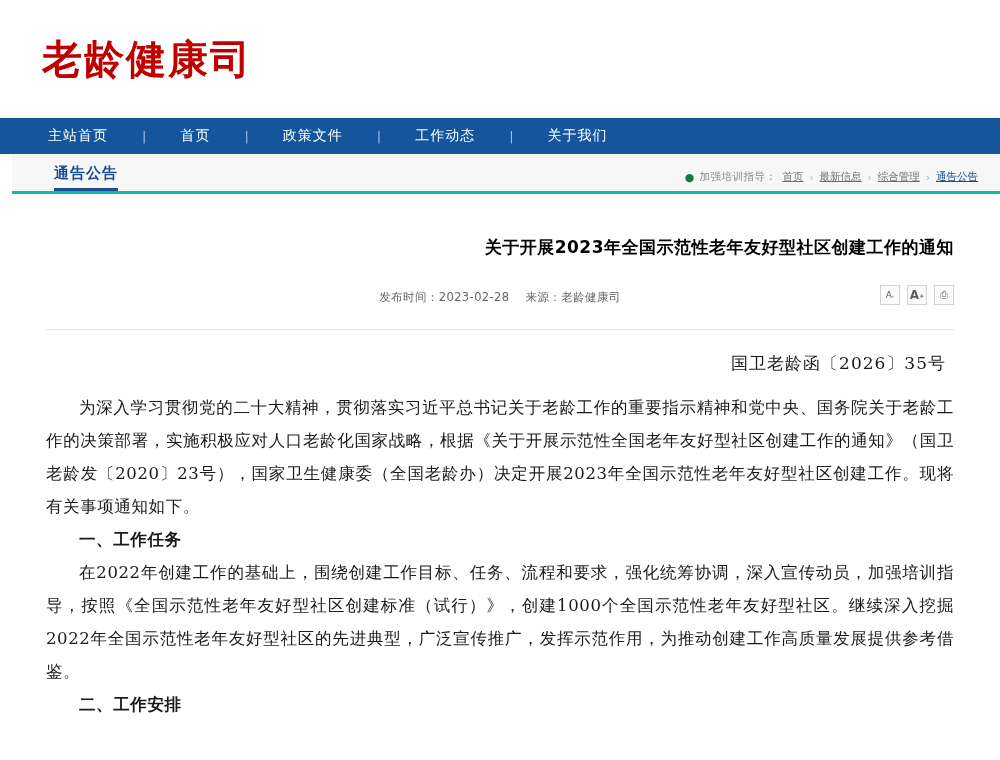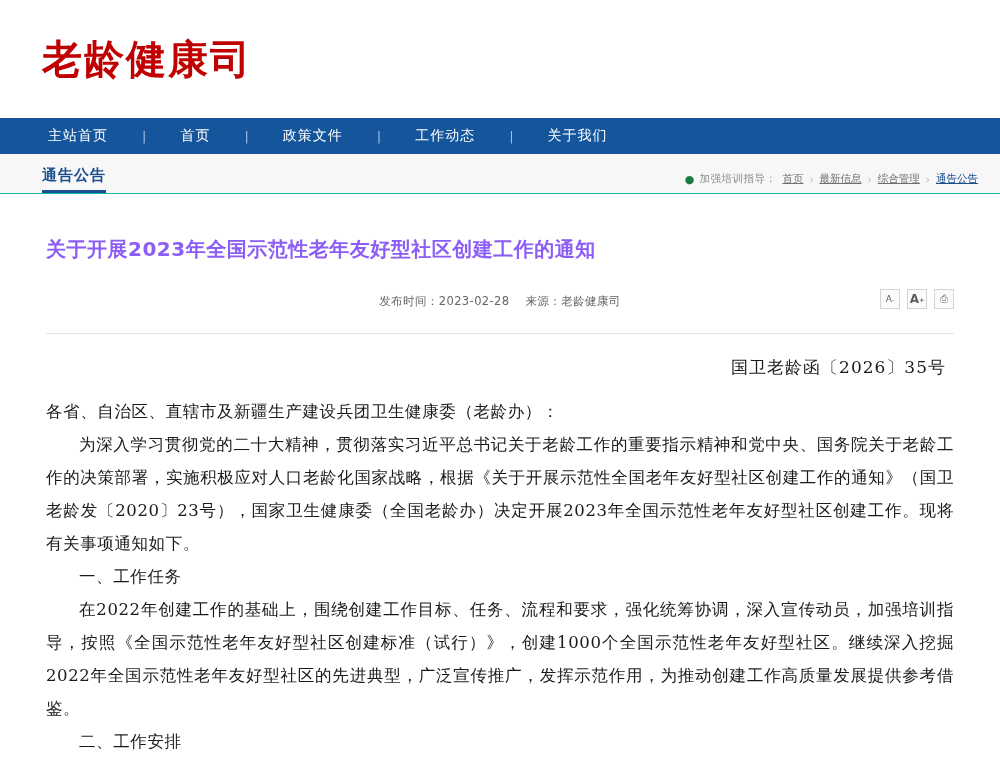--- a/index.html
+++ b/index.html
@@ -50,25 +50,26 @@
     color: #9fc0e2;
     font-size: 13px;
     padding: 0 30px;
     font-family: "DejaVu Sans", sans-serif;
   }
 
   
   .section-row {
     height: 40px;
     background: #f7f7f7;
-    border-bottom: 1px solid #14b8a6;
+    border-bottom: 3px solid #14b8a6;
     display: flex;
     align-items: flex-end;
     justify-content: space-between;
     padding: 0 22px 0 42px;
+    margin-left: 12px;
   }
   .section-title {
     font-family: "DejaVu Sans", sans-serif;
     font-size: 15px;
     font-weight: bold;
     color: #1b4f8f;
     border-bottom: 3px solid #1b4f8f;
     padding-bottom: 5px;
     letter-spacing: 1px;
   }
@@ -85,24 +86,24 @@
   .bc-link { color: #6f6f6f; text-decoration: underline; cursor: pointer; }
   .bc-arrow { color: #b5b5b5; margin: 0 6px; }
   .bc-current { color: #1b4f8f; text-decoration: underline; cursor: pointer; }
 
   
   .article {
     padding: 0 46px;
     background: #fff;
   }
   .art-title {
-    text-align: left;
-    color: #8b5cf6;
-    font-family: "DejaVu Sans", sans-serif;
-    font-size: 20px;
+    text-align: right;
+    color: #000000;
+    font-family: "DejaVu Sans", sans-serif;
+    font-size: 17px;
     font-weight: bold;
     letter-spacing: 0.5px;
     padding-top: 42px;
   }
   .art-meta-row {
     position: relative;
     display: flex;
     justify-content: center;
     align-items: center;
     margin-top: 26px;
@@ -154,21 +155,21 @@
     font-family: "DejaVu Serif", serif;
     font-size: 16.5px;
     line-height: 33px;
     color: #1a1a1a;
     letter-spacing: 0.6px;
     text-align: justify;
     padding-top: 16px;
   }
   .doc-body p { margin: 0; }
   .indent2 { text-indent: 2em; }
-  .heading-p { text-indent: 2em; font-weight: normal; }
+  .heading-p { text-indent: 2em; font-weight: bold; }
 </style>
 </head>
 <body>
 
 <div class="page">
 
   <div class="site-header">
     <div class="site-logo">老龄健康司</div>
   </div>
 
@@ -219,21 +220,20 @@
           <span>⎙</span>
         </div>
       </div>
     </div>
 
     <div class="divider"></div>
 
     <div class="doc-number">国卫老龄函〔2026〕35号</div>
 
     <div class="doc-body">
-      <p>各省、自治区、直辖市及新疆生产建设兵团卫生健康委（老龄办）：</p>
       <p class="indent2">为深入学习贯彻党的二十大精神，贯彻落实习近平总书记关于老龄工作的重要指示精神和党中央、国务院关于老龄工作的决策部署，实施积极应对人口老龄化国家战略，根据《关于开展示范性全国老年友好型社区创建工作的通知》（国卫老龄发〔2020〕23号），国家卫生健康委（全国老龄办）决定开展2023年全国示范性老年友好型社区创建工作。现将有关事项通知如下。</p>
       <p class="heading-p">一、工作任务</p>
       <p class="indent2">在2022年创建工作的基础上，围绕创建工作目标、任务、流程和要求，强化统筹协调，深入宣传动员，加强培训指导，按照《全国示范性老年友好型社区创建标准（试行）》，创建1000个全国示范性老年友好型社区。继续深入挖掘2022年全国示范性老年友好型社区的先进典型，广泛宣传推广，发挥示范作用，为推动创建工作高质量发展提供参考借鉴。</p>
       <p class="heading-p">二、工作安排</p>
 
     </div>
   </div>
 
 </div>
 

